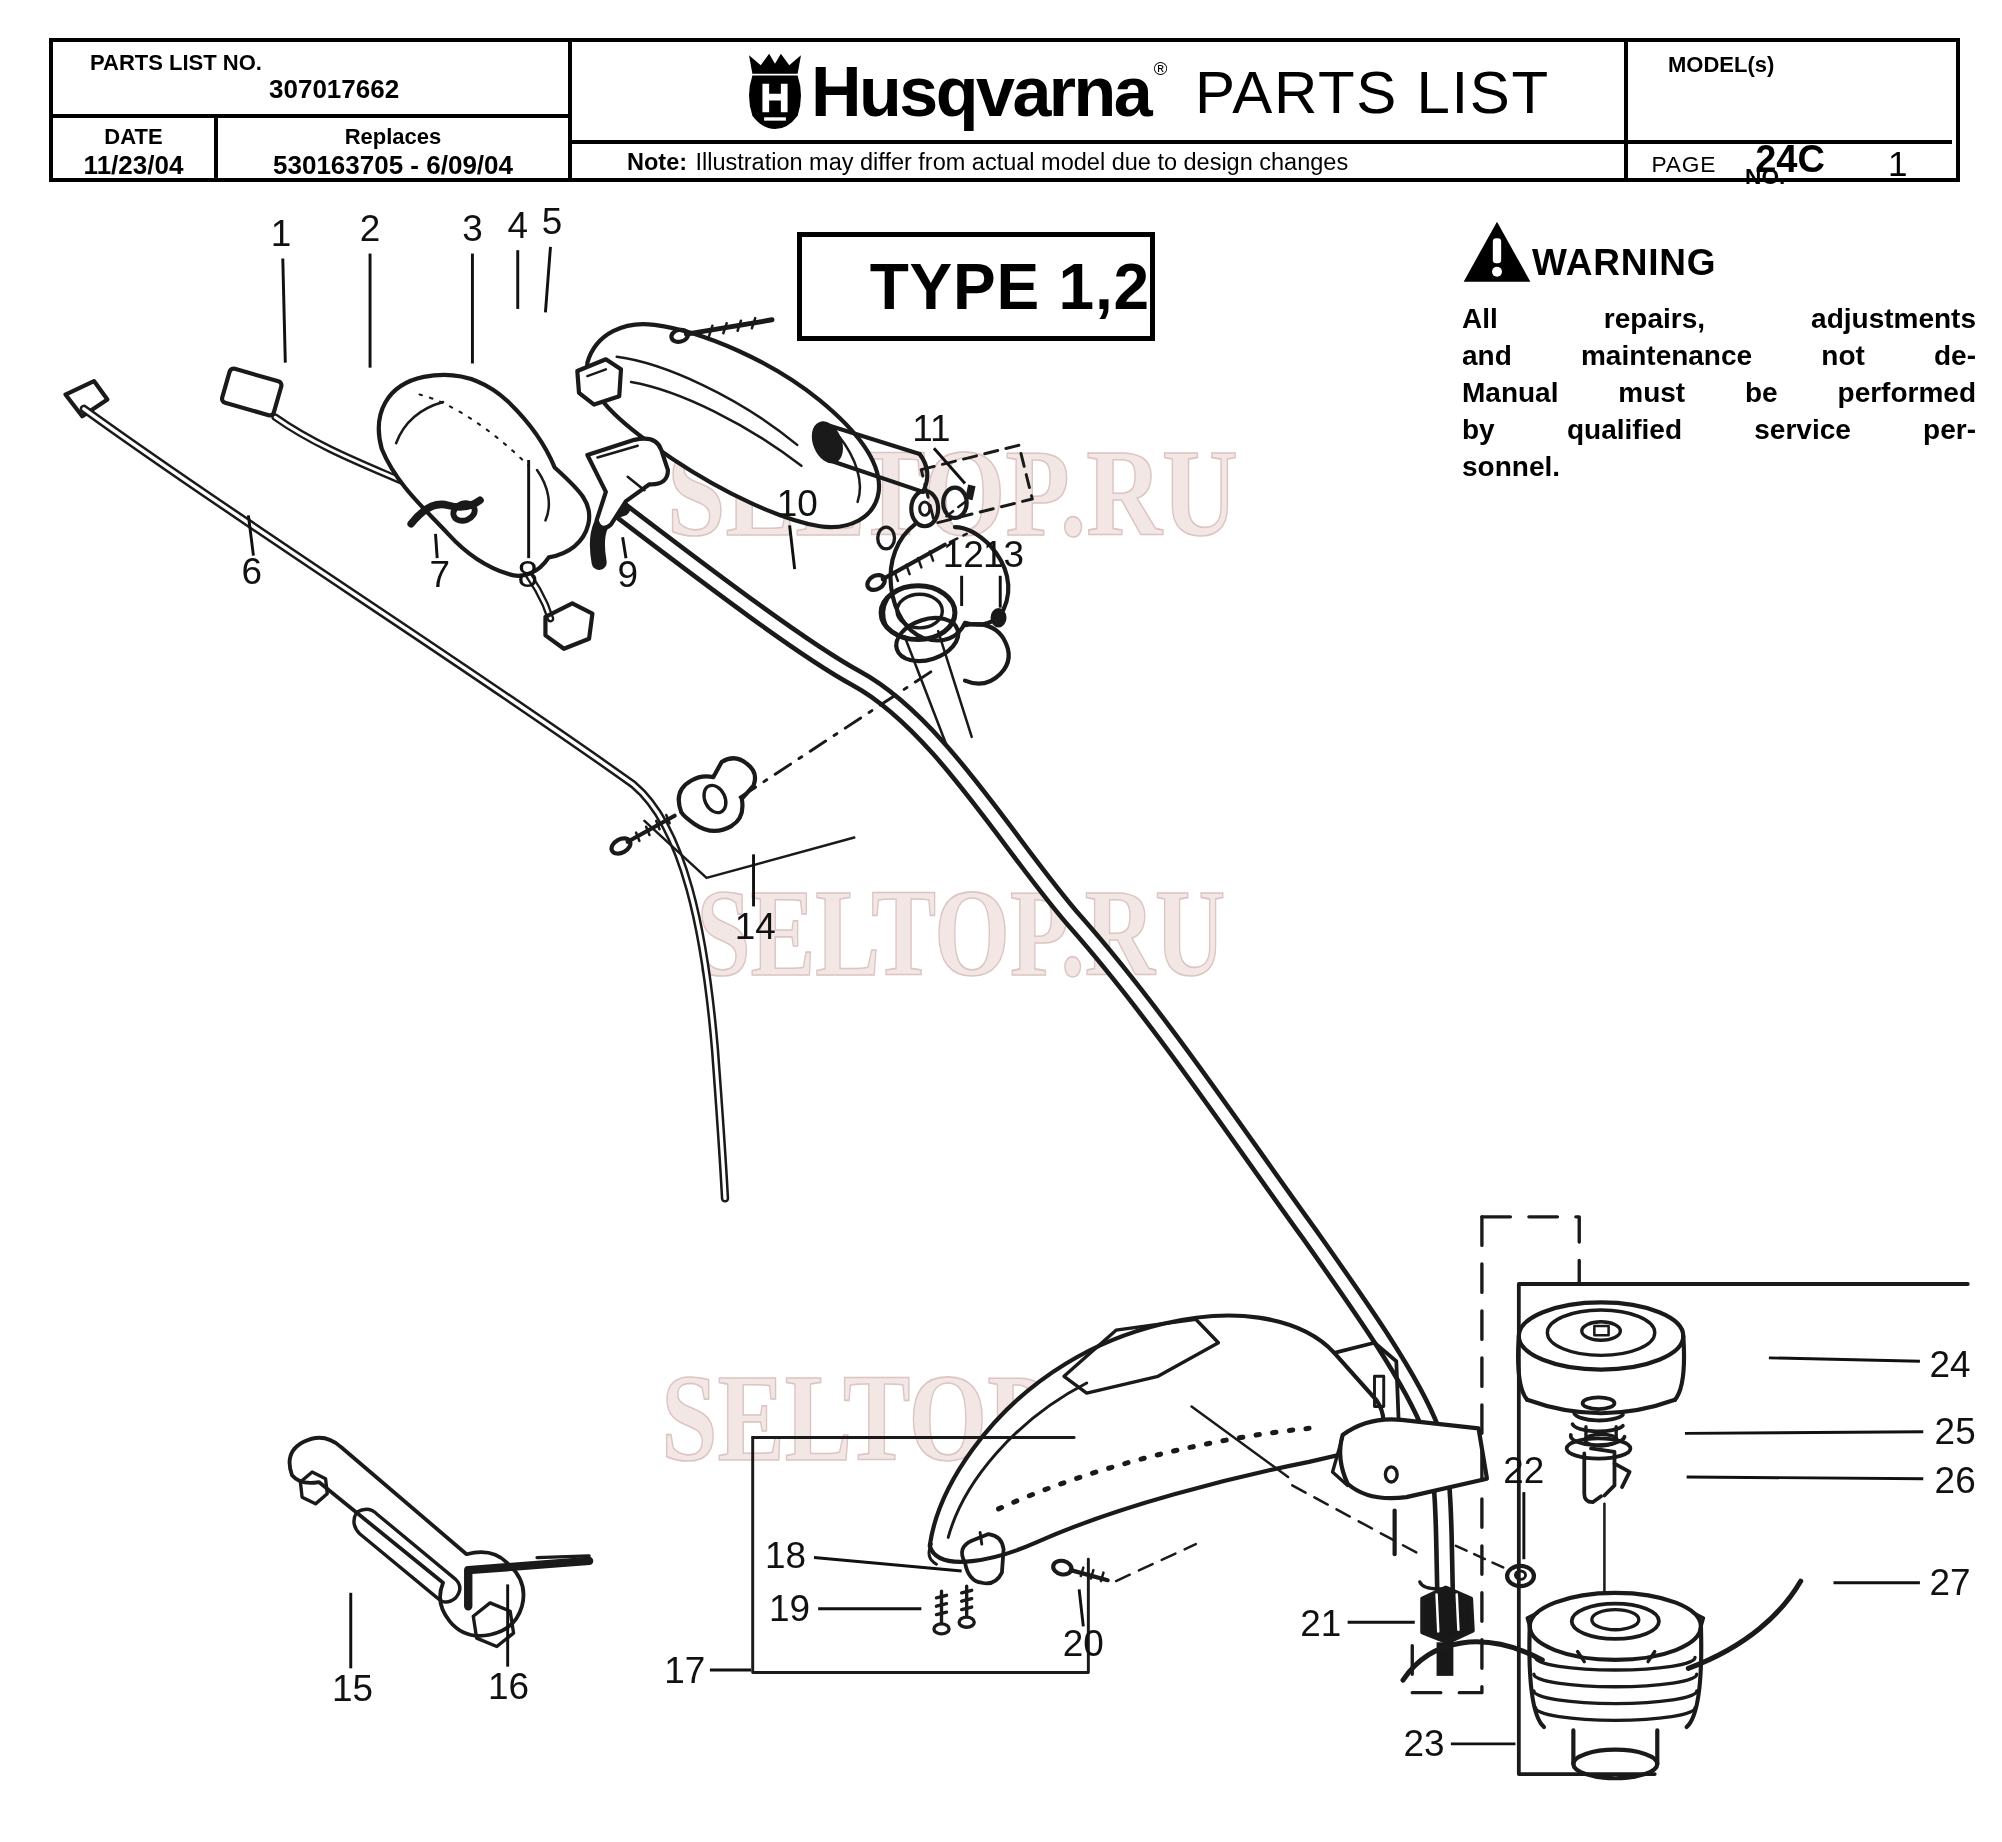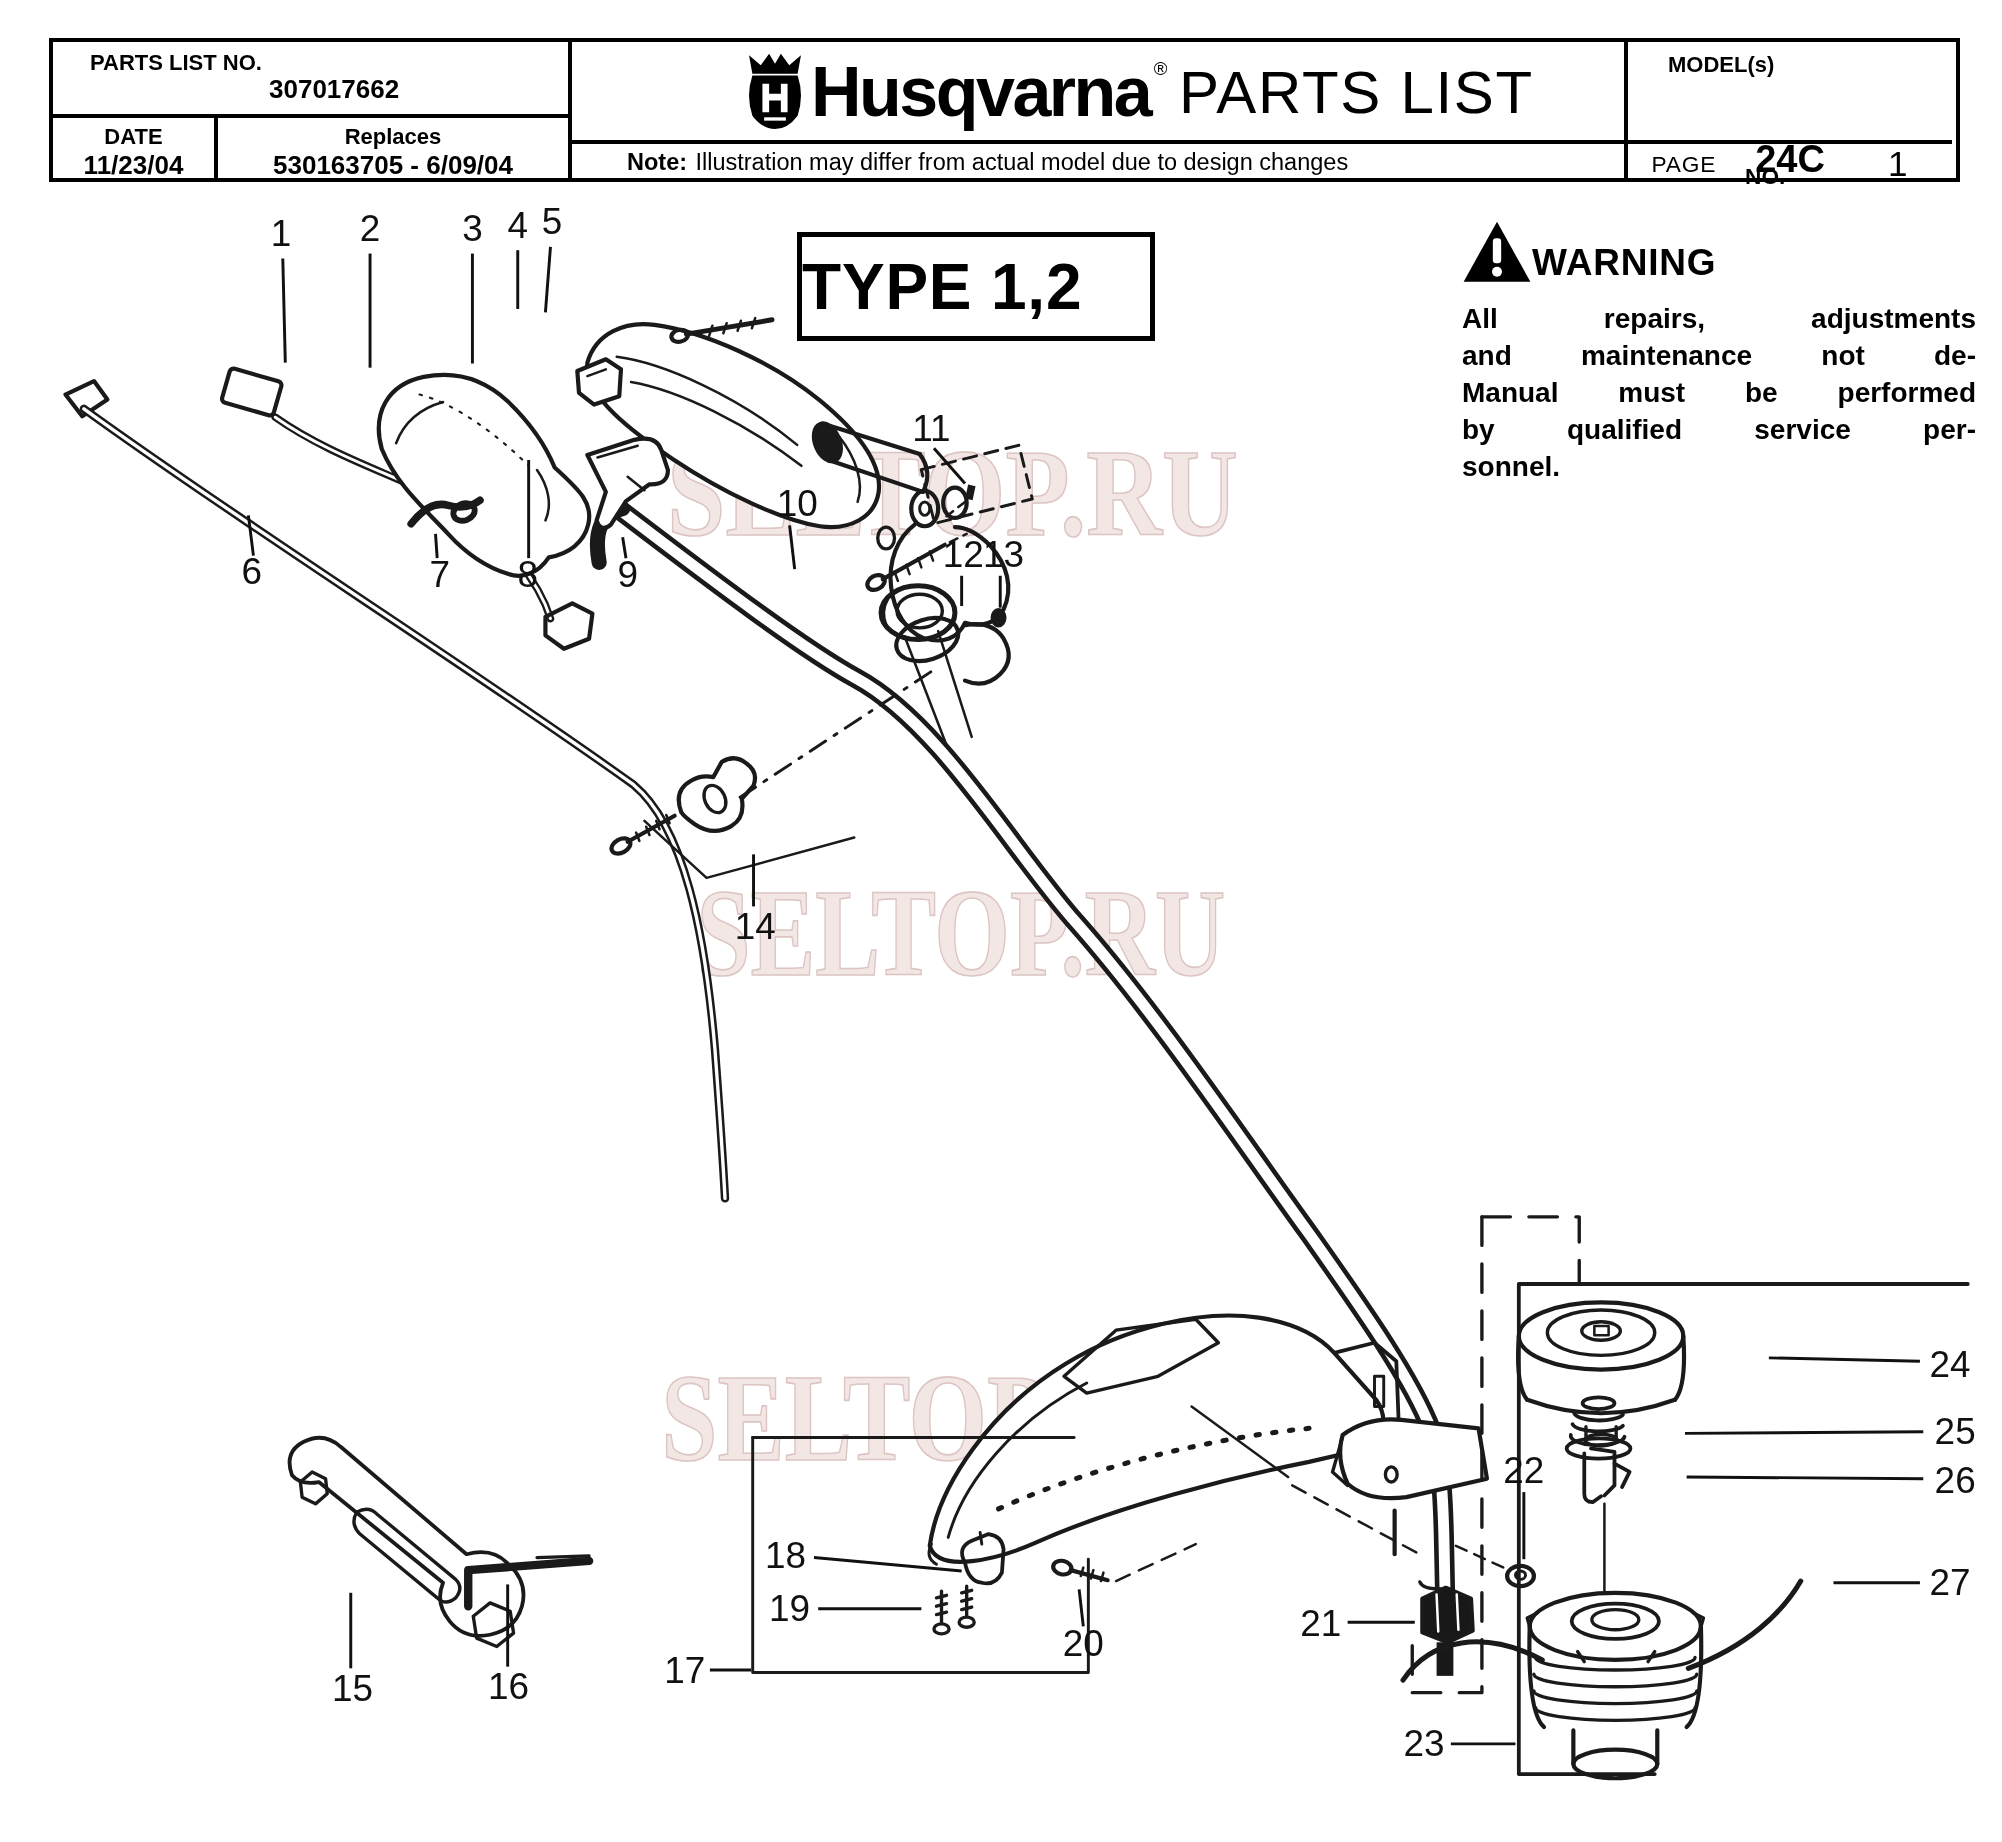--- a/index.html
+++ b/index.html
@@ -16,30 +16,30 @@
   .c-right-top{left:1571px;top:0;width:328px;height:98px;border-left:4.2px solid #000;}
   .c-right-bot{left:1571px;top:98px;width:328px;height:38px;border-left:4.2px solid #000;border-top:4.2px solid #000;}
   .lbl-sm{font-weight:bold;font-size:22px;}
   .val-md{font-weight:bold;font-size:26px;}
   .pln-label{position:absolute;left:37px;top:8.4px;}
   .pln-val{position:absolute;left:216px;top:32px;}
   .date-l{margin-top:5.9px;}
   .brandrow{position:absolute;left:172px;top:8.4px;display:flex;align-items:center;}
   .brand-word{font-weight:bold;font-size:70px;letter-spacing:-2.5px;margin-left:5px;}
   .brand-reg{font-size:18.5px;vertical-align:top;position:relative;top:-23.5px;margin:0 11.7px 0 3.4px;}
-  .brand-title{font-size:60px;font-weight:400;letter-spacing:1.7px;}
+  .brand-title{font-size:60px;font-weight:400;letter-spacing:1.7px;margin-left:16px;}
   .noterow{position:absolute;left:55px;top:5px;font-size:23.5px;}
   .noterow b{margin-right:8.4px;}
   .models-lbl{position:absolute;left:40px;top:10px;}
   .models-val{position:absolute;left:0;width:100%;text-align:center;top:50px;font-size:38px;font-weight:bold;margin-top:46px;}
   .page-lbl{position:absolute;left:23.5px;top:6.7px;font-weight:normal;font-size:22.7px;letter-spacing:0.8px;}
   .page-no-lbl{position:absolute;left:117px;top:6.7px;font-weight:bold;font-size:22.7px;margin-top:12px;}
   .page-val{position:absolute;left:260px;top:0px;font-size:35px;}
   
-  .typebox{left:797px;top:232px;width:348px;height:99px;border:5.9px solid #000;display:flex;align-items:center;justify-content:flex-start;}
+  .typebox{left:797px;top:232px;width:348px;height:99px;border:5.9px solid #000;display:flex;align-items:center;justify-content:flex-end;}
   .typebox span{font-size:64px;font-weight:bold;letter-spacing:0.8px;}
   
   .warn{left:1462px;top:220px;width:514px;}
   .warn-head{display:flex;align-items:flex-end;gap:0;margin-bottom:11.7px;}
   .warn-title{font-size:37px;font-weight:bold;letter-spacing:0.8px;line-height:1;padding-bottom:6.7px;}
   .warn-line{font-size:28px;font-weight:bold;line-height:37px;text-align:justify;text-align-last:justify;}
   .warn-line.last{text-align-last:left;}
   
   .diagram{left:0;top:0;width:2003px;height:1843px;}
   svg text.callout{font-family:"Liberation Sans",sans-serif;font-size:44px;fill:#111;text-anchor:middle;}

